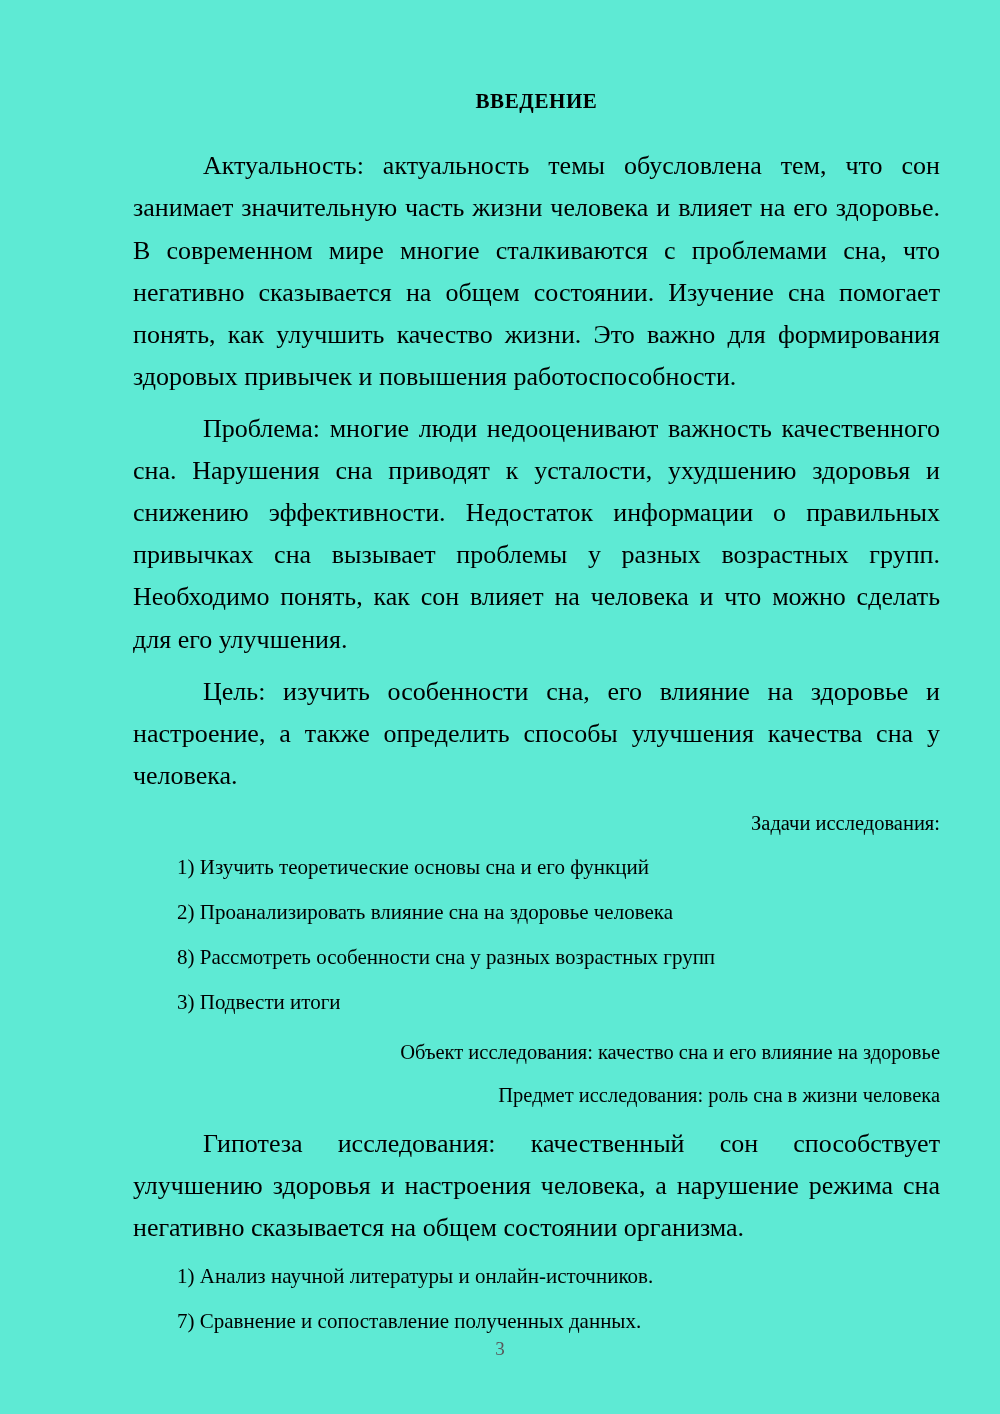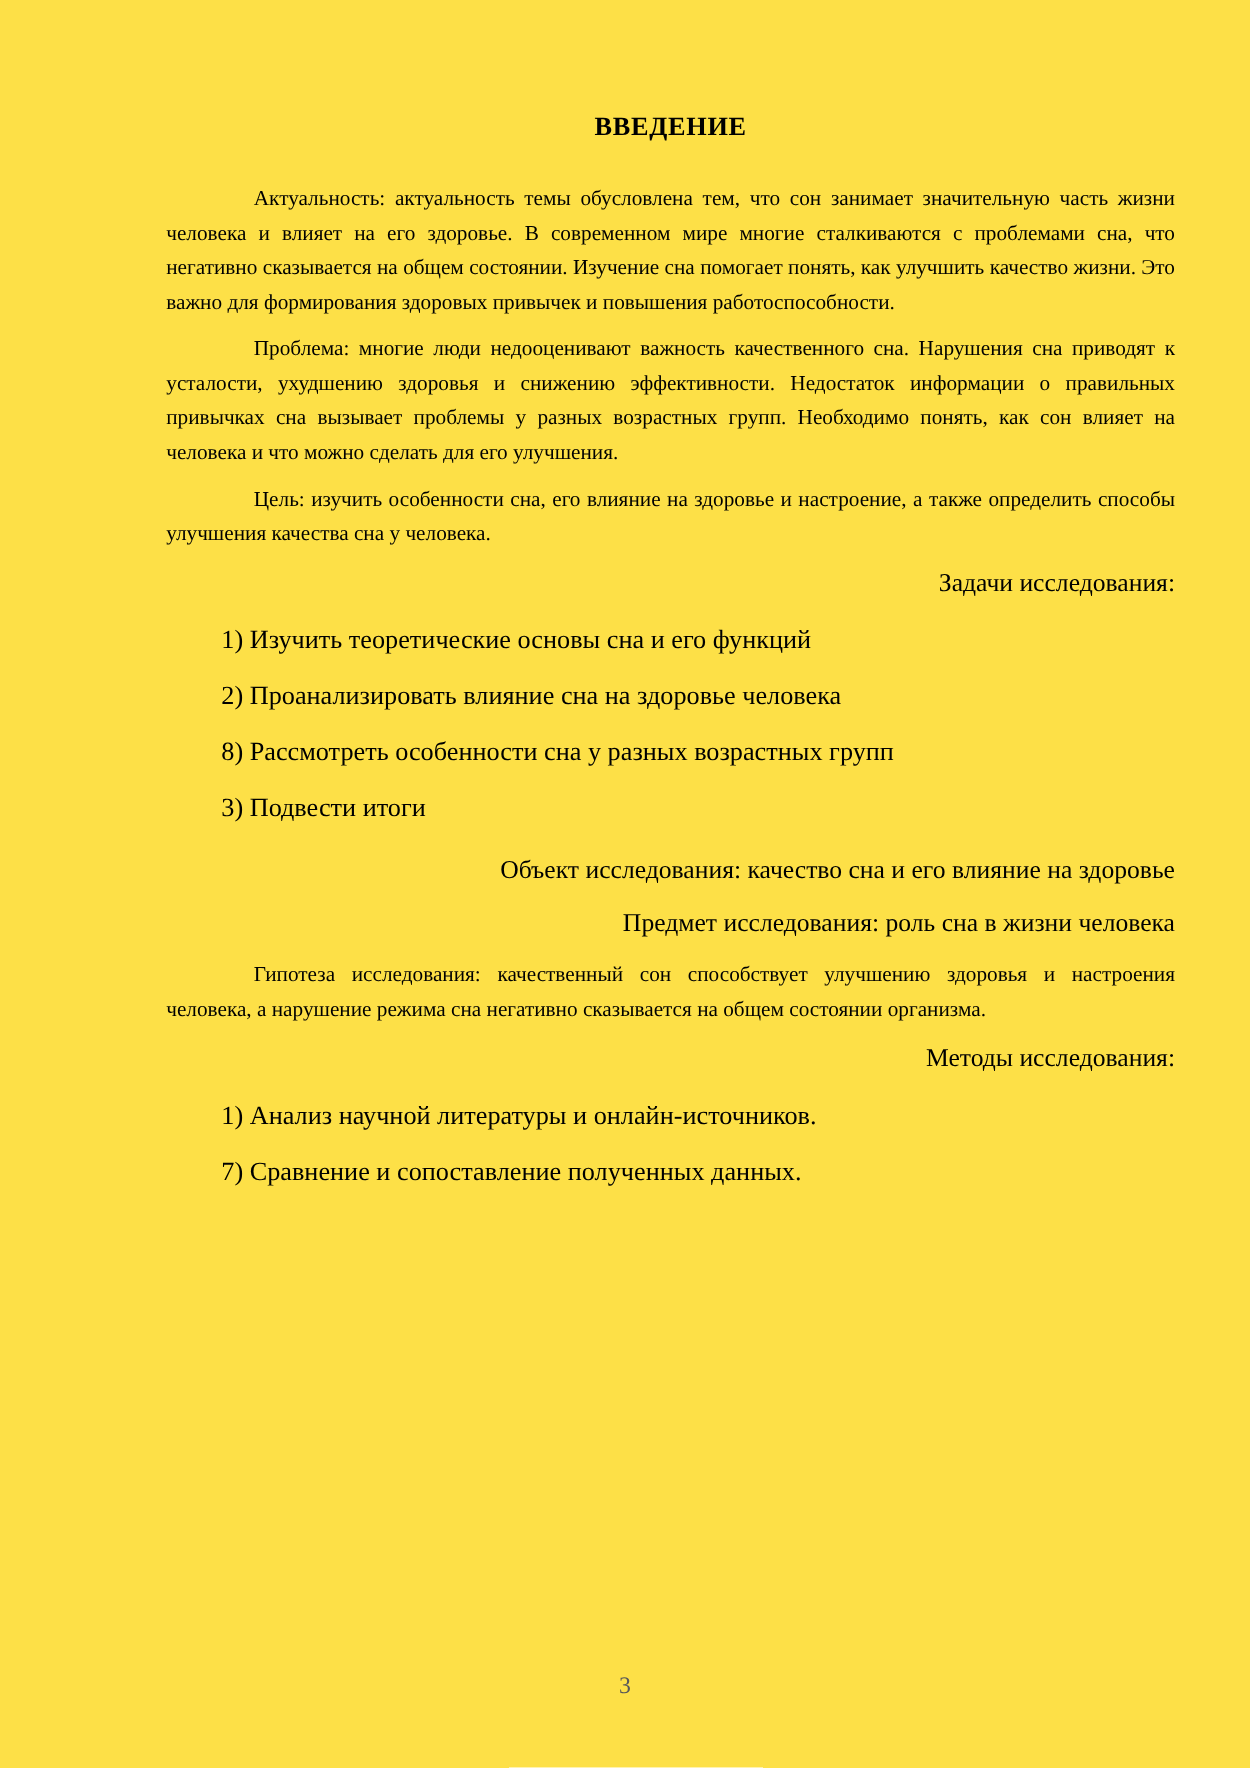--- a/index.html
+++ b/index.html
@@ -6,21 +6,21 @@
   html, body {
     margin: 0;
     padding: 0;
     background: #ffffff;
   }
 
   .page {
     position: relative;
     width: 1000px;
     height: 1414px;
-    background: #fde047;
+    background: #5eead4;
     box-sizing: border-box;
     font-family: "Liberation Serif", "DejaVu Serif", serif;
     color: #000000;
     overflow: hidden;
   }
 
   .content {
     position: absolute;
     left: 133px;
     top: 88px;
@@ -30,21 +30,21 @@
   .doc-title {
     font-size: 21px;
     font-weight: bold;
     text-align: center;
     letter-spacing: 0.6px;
     margin: 0 0 30px 0;
     line-height: 1.3;
   }
 
   p.para {
-    font-size: 17px;
+    font-size: 26px;
     line-height: 1.62;
     text-align: justify;
     text-justify: inter-word;
     margin: 0 0 10px 0;
     text-indent: 70px;
     hyphens: none;
   }
 
   
   p.statement {
@@ -110,21 +110,20 @@
     </ol>
 
     <div class="spacer-sm"></div>
 
     <p class="statement">Объект исследования: качество сна и его влияние на здоровье</p>
 
     <p class="statement">Предмет исследования: роль сна в жизни человека</p>
 
     <p class="para">Гипотеза исследования: качественный сон способствует улучшению здоровья и настроения человека, а нарушение режима сна негативно сказывается на общем состоянии организма.</p>
 
-    <p class="statement">Методы исследования:</p>
 
     <ol class="num-list">
       <li class="num-item">1) Анализ научной литературы и онлайн-источников.</li>
       <li class="num-item">7) Сравнение и сопоставление полученных данных.</li>
     </ol>
 
   </div>
 
   <div class="page-number">3</div>
 

